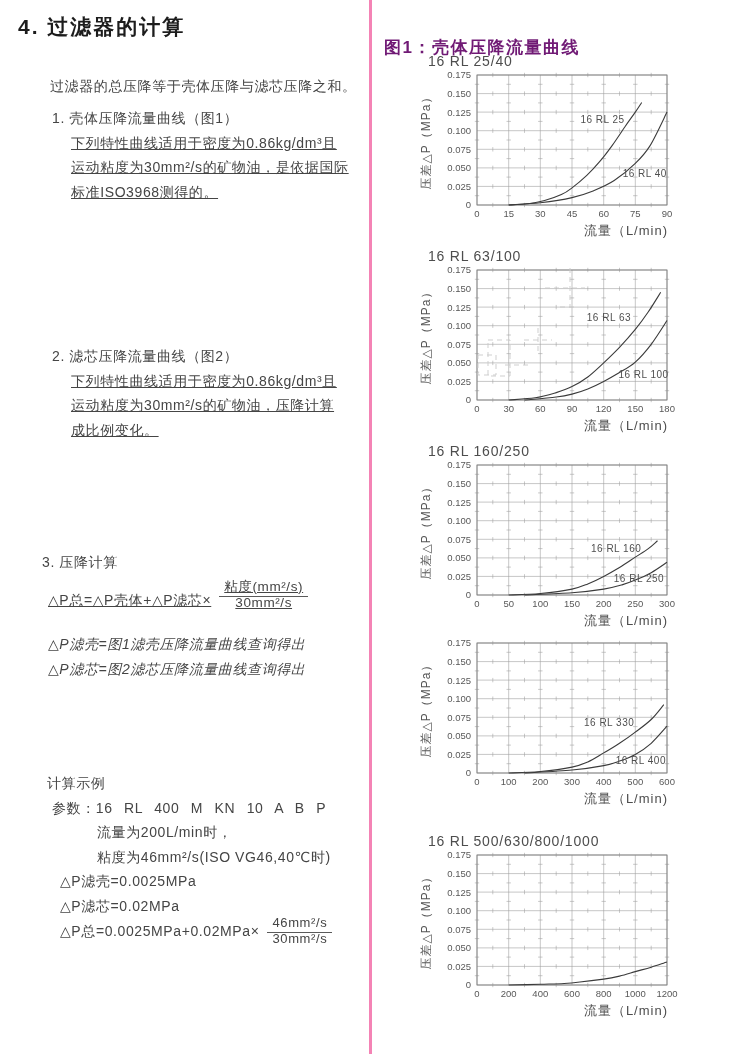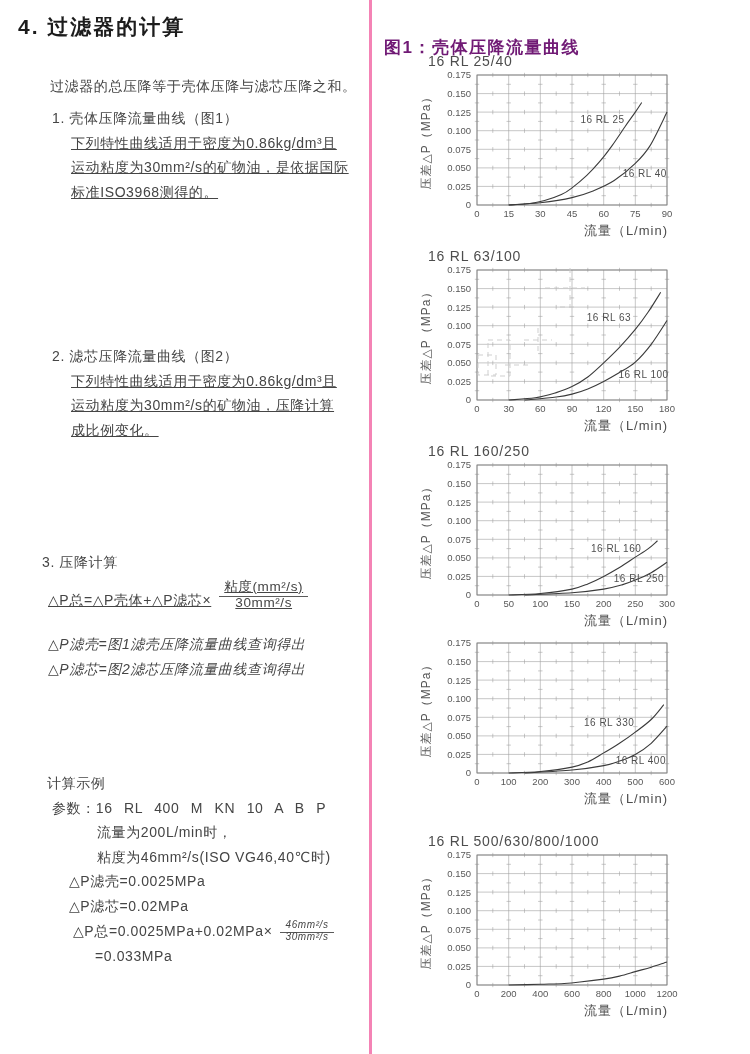--- a/index.html
+++ b/index.html
@@ -12,27 +12,27 @@
   .intro{left:50px;top:74px;}
   .sec{left:52px;}
   .sec .ind{margin-left:19px;text-decoration:underline;}
   .sec3{left:42px;}
   .sec3 .ind{margin-left:6px;font-style:italic;}
   .formula-row{display:flex;align-items:flex-end;margin-left:6px;margin-top:4px;margin-bottom:20px;text-decoration:underline;}
   .frac{display:inline-block;text-align:center;margin-left:8px;line-height:1.25;}
   .frac .num{border-bottom:1.2px solid #5a5a5a;padding:0 5px 2px;}
   .frac .den{padding-top:2px;}
   .frac-lg{font-size:13.5px;}
-  .frac-sm{font-size:10px;line-height:1.2;font-style:italic;}
+  .frac-sm{font-size:13px;line-height:1.2;}
   .example{left:47px;}
   .example .param{margin-left:5px;word-spacing:7px;}
   .example .ind2{margin-left:50px;}
-  .example .dp{margin-left:22px;}
+  .example .dp{margin-left:13px;}
   .example .result{margin-left:48px;}
-  .total-row{display:flex;align-items:center;margin-left:26px;height:26px;}
+  .total-row{display:flex;align-items:center;margin-left:13px;height:26px;}
   .fig-header{left:384px;top:12px;font-size:17px;font-weight:700;color:#701a75;letter-spacing:1.5px;margin-top:24px;}
   .chart-block{position:absolute;left:400px;width:310px;}
   .chart-title{margin-left:28px;font-size:14px;color:#4d4d4d;letter-spacing:0.8px;height:17px;}
   .chart-svg svg{display:block;}
   .chart-svg text{font-family:"Liberation Sans","DejaVu Sans",sans-serif;}
 </style>
 </head>
 <body>
 
 <div class="page">
@@ -77,21 +77,20 @@
     <div class="ind2">粘度为46mm²/s(ISO VG46,40℃时)</div>
     <div class="dp">△P滤壳=0.0025MPa</div>
     <div class="dp">△P滤芯=0.02MPa</div>
     <div class="total-row">
       <span>△P总=0.0025MPa+0.02MPa×</span>
       <span class="frac frac-sm">
         <span class="num">46mm²/s</span><br>
         <span class="den">30mm²/s</span>
       </span>
     </div>
-    <div class="result">=0.033MPa</div>
   </div>
 
   <div class="abs fig-header">图1：壳体压降流量曲线</div>
 
   <div class="chart-block" style="top:53px">
     <div class="chart-title">16 RL 25/40</div>
     <div class="chart-svg">
         <svg width="300" height="172" viewBox="0 0 300 172">
           <line x1="77" y1="135.0" x2="267" y2="135.0" stroke="#a0a0a0" stroke-width="0.6"></line>
           <line x1="77" y1="116.4" x2="267" y2="116.4" stroke="#a0a0a0" stroke-width="0.6"></line>

